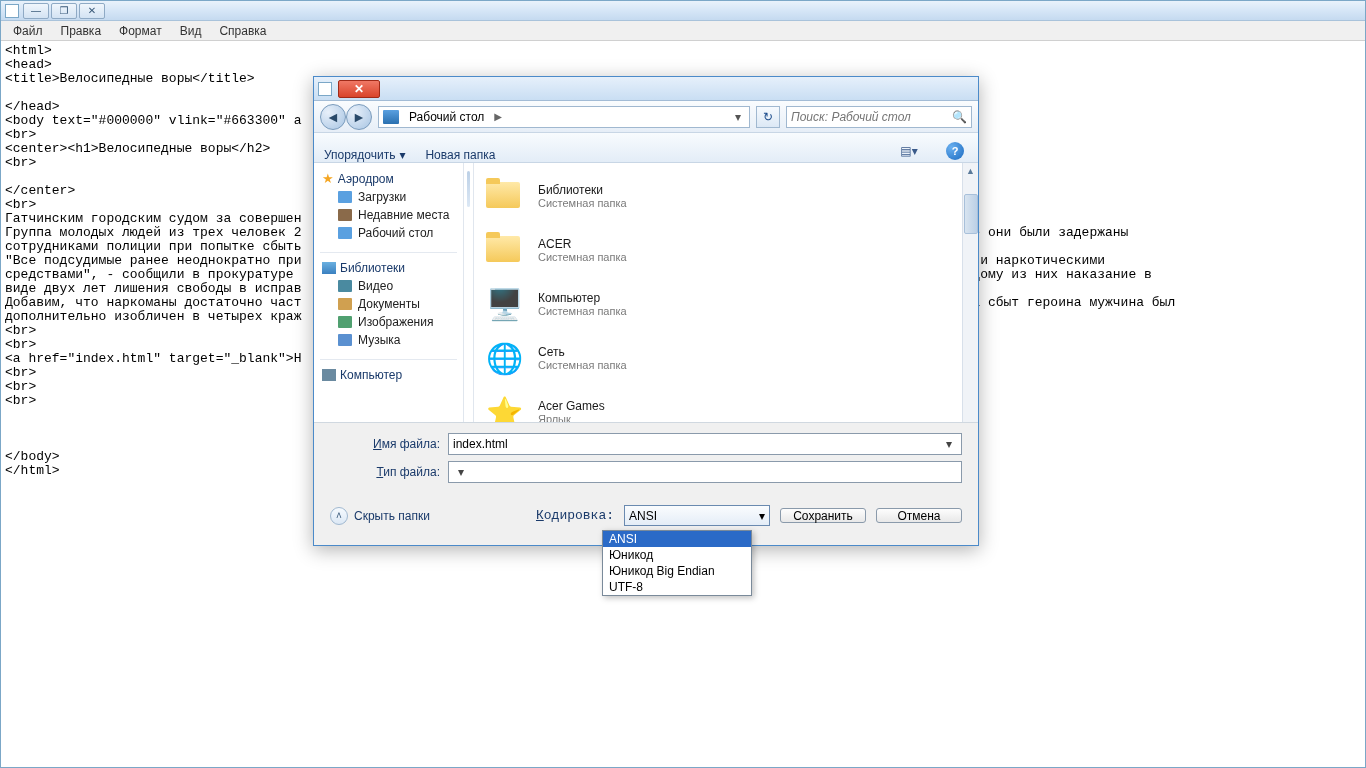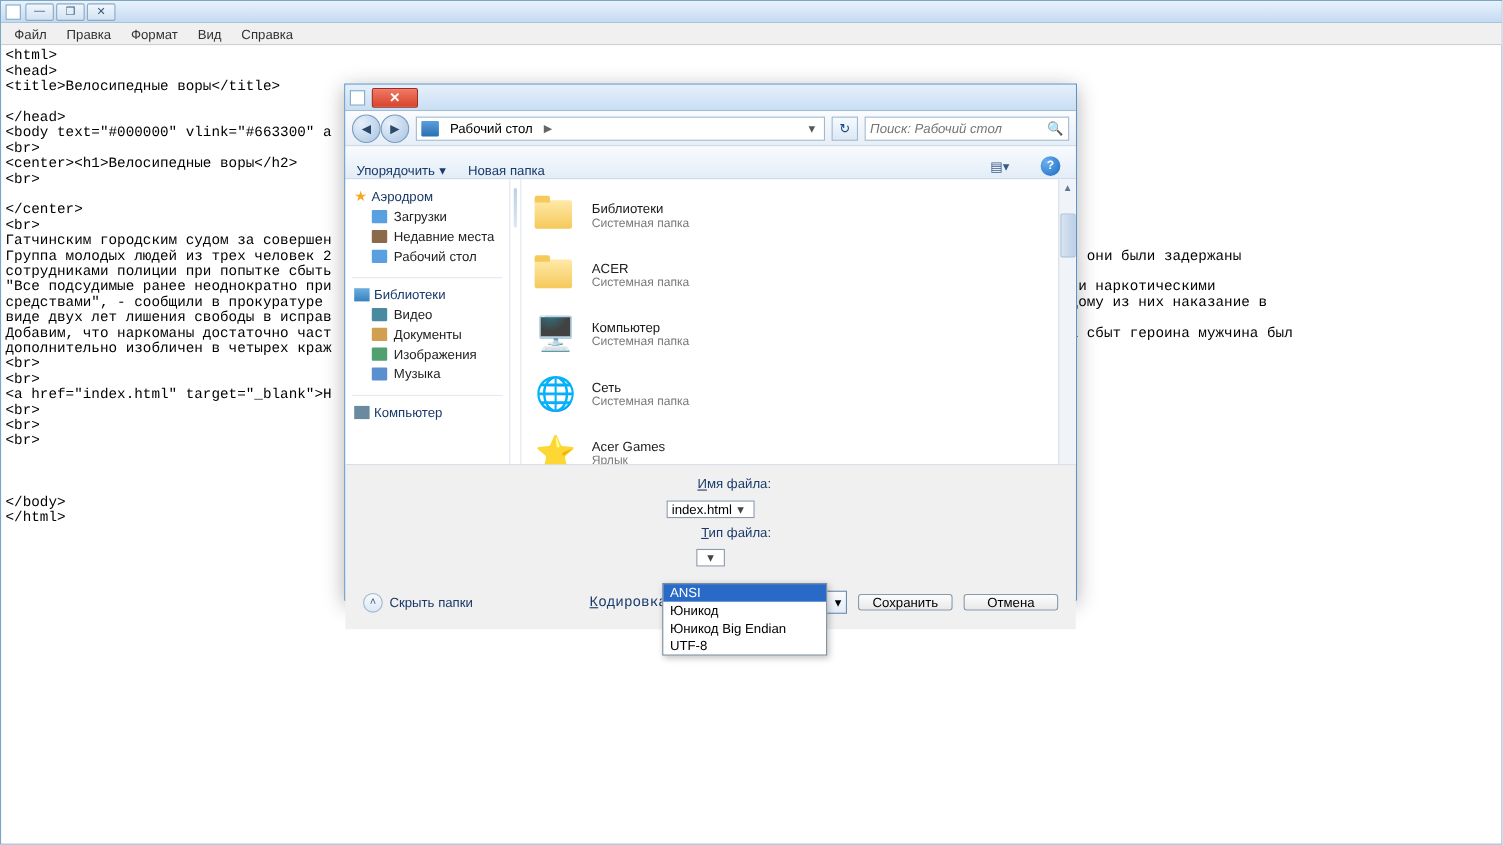--- a/index.html
+++ b/index.html
@@ -57,21 +57,21 @@
 .content { flex:1; padding:6px 10px; overflow:hidden; position:relative; }
 .item-row { display:flex; align-items:center; gap:12px; padding:6px 0; }
 .item-row .big-icon { width:42px; height:42px; display:flex; align-items:center; justify-content:center; font-size:30px; }
 .item-row .txt .name { font-size:12px; color:#1a1a1a; }
 .item-row .txt .sub { font-size:11px; color:#7a7a7a; }
 .content-scroll { position:absolute; right:0; top:0; width:16px; height:100%; background:#f0f3f7; border-left:1px solid #d8e0ea; }
 .content-scroll .thumb { width:14px; height:40px; background:linear-gradient(to right,#d8e4f0,#bcd0e6); margin:16px auto 0; border:1px solid #a8c0da; border-radius:2px; }
 .content-scroll .arr { width:14px; height:14px; margin:1px auto; display:flex; align-items:center; justify-content:center; color:#5a7a9a; font-size:9px; }
 
 .fields { padding:10px 16px 6px 16px; background:#f0f0f0; }
-.field-row { display:flex; align-items:center; margin-bottom:6px; gap:8px;flex-direction:column; }
+.field-row { display:flex; align-items:center; margin-bottom:6px; gap:8px; }
 .field-row label { width:110px; text-align:right; font-size:12px; color:#1a3a6a; }
 .field-row label u { text-decoration:underline; }
 .combo { flex:1; height:22px; background:#fff; border:1px solid #8a9aab; display:flex; align-items:center; padding:0 4px; position:relative; }
 .combo .val { flex:1; font-size:12px; }
 .combo .dd { width:16px; text-align:center; color:#444; }
 
 .bottom { display:flex; align-items:center; padding:10px 16px 14px 16px; background:#f0f0f0; gap:10px; }
 .bottom .hide-folders { display:flex; align-items:center; gap:6px; color:#1a3a6a; cursor:pointer; }
 .bottom .hide-folders .circle { width:18px; height:18px; border-radius:50%; background:linear-gradient(to bottom,#f6fafe,#dce8f5); border:1px solid #a0b8d0; display:flex; align-items:center; justify-content:center; color:#3a5a7a; font-size:10px; }
 .bottom .enc-label { margin-left:auto; font-size:13px; color:#1a3a6a;font-family:Liberation Mono, monospace; }

